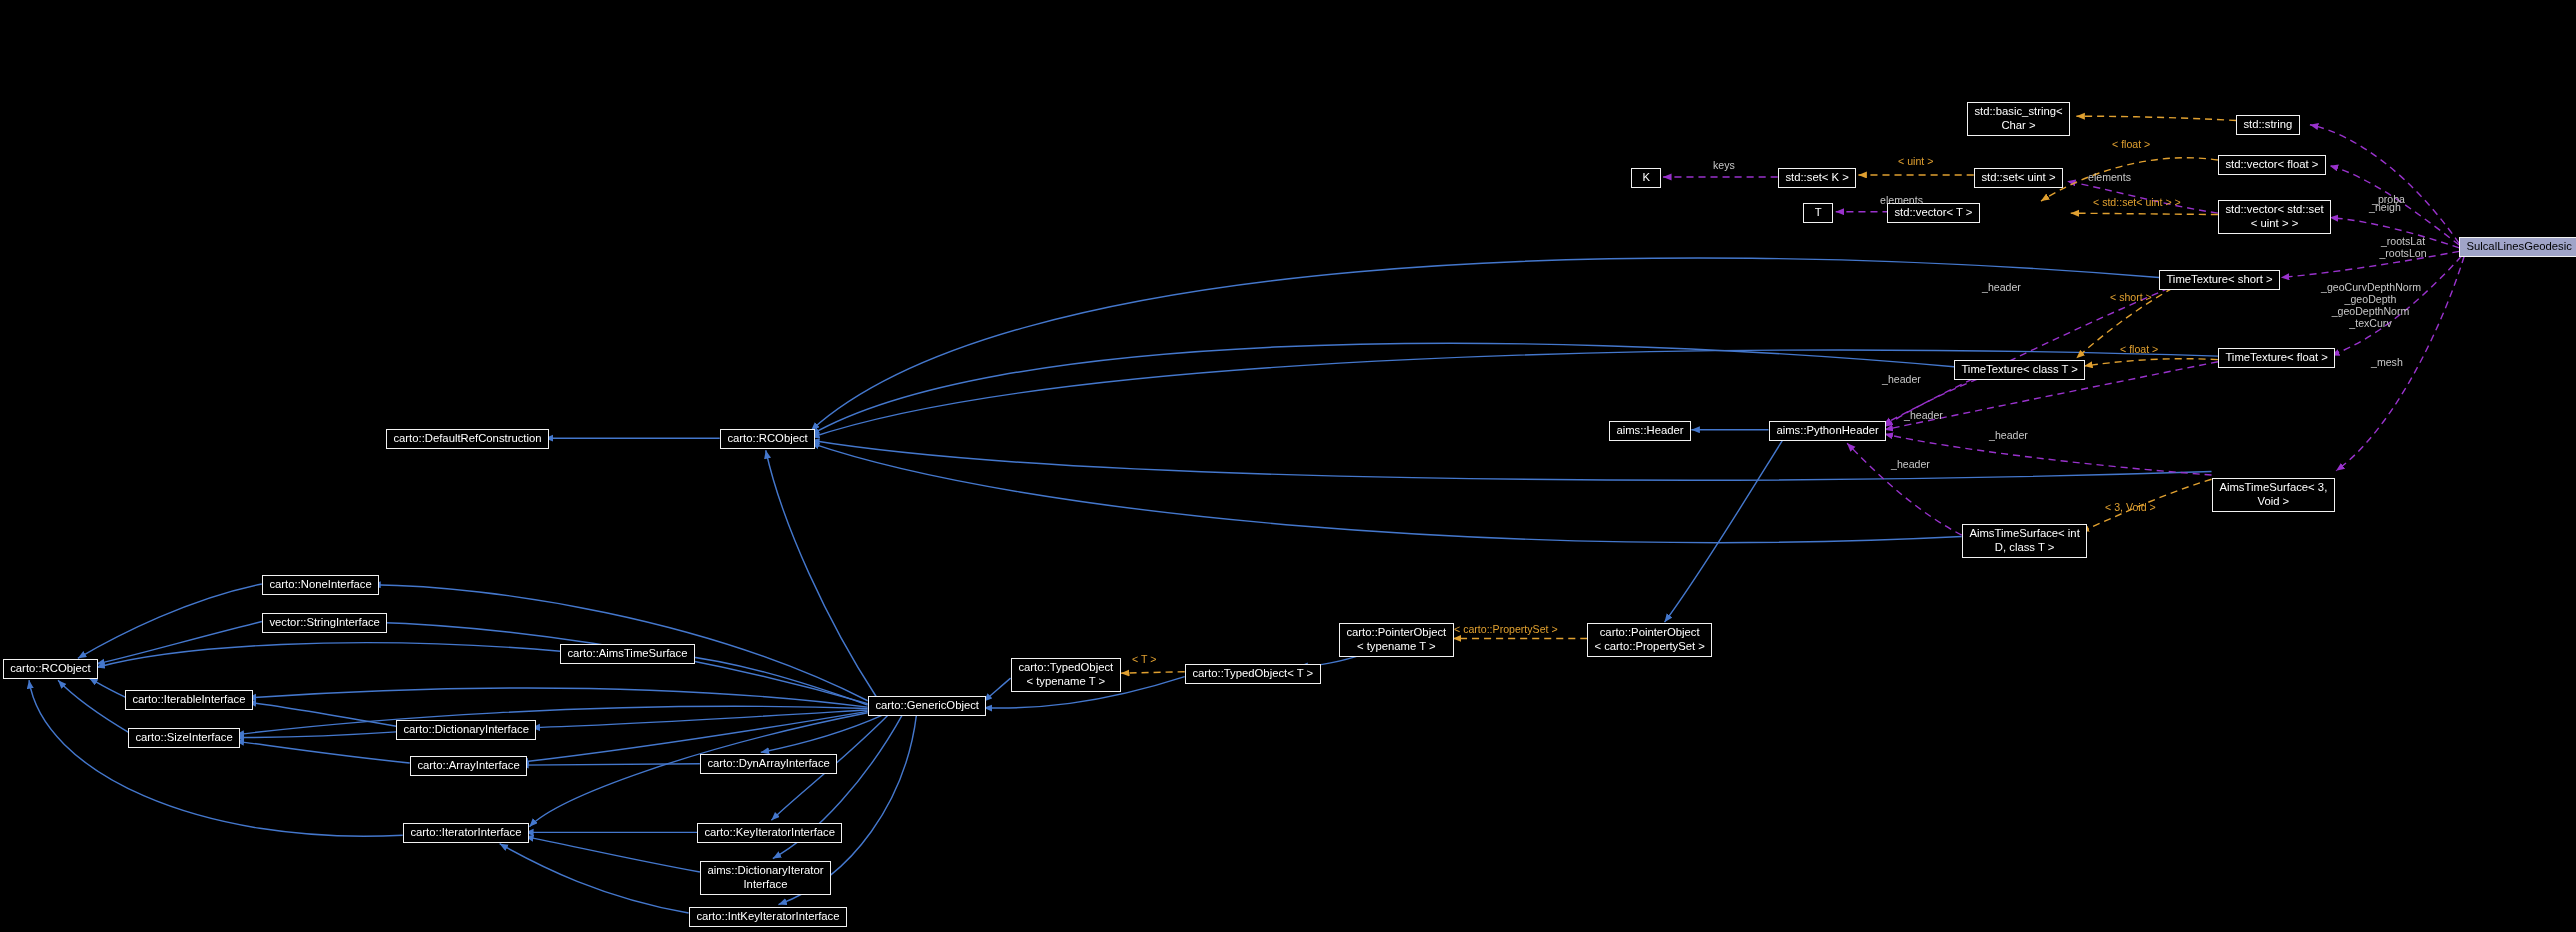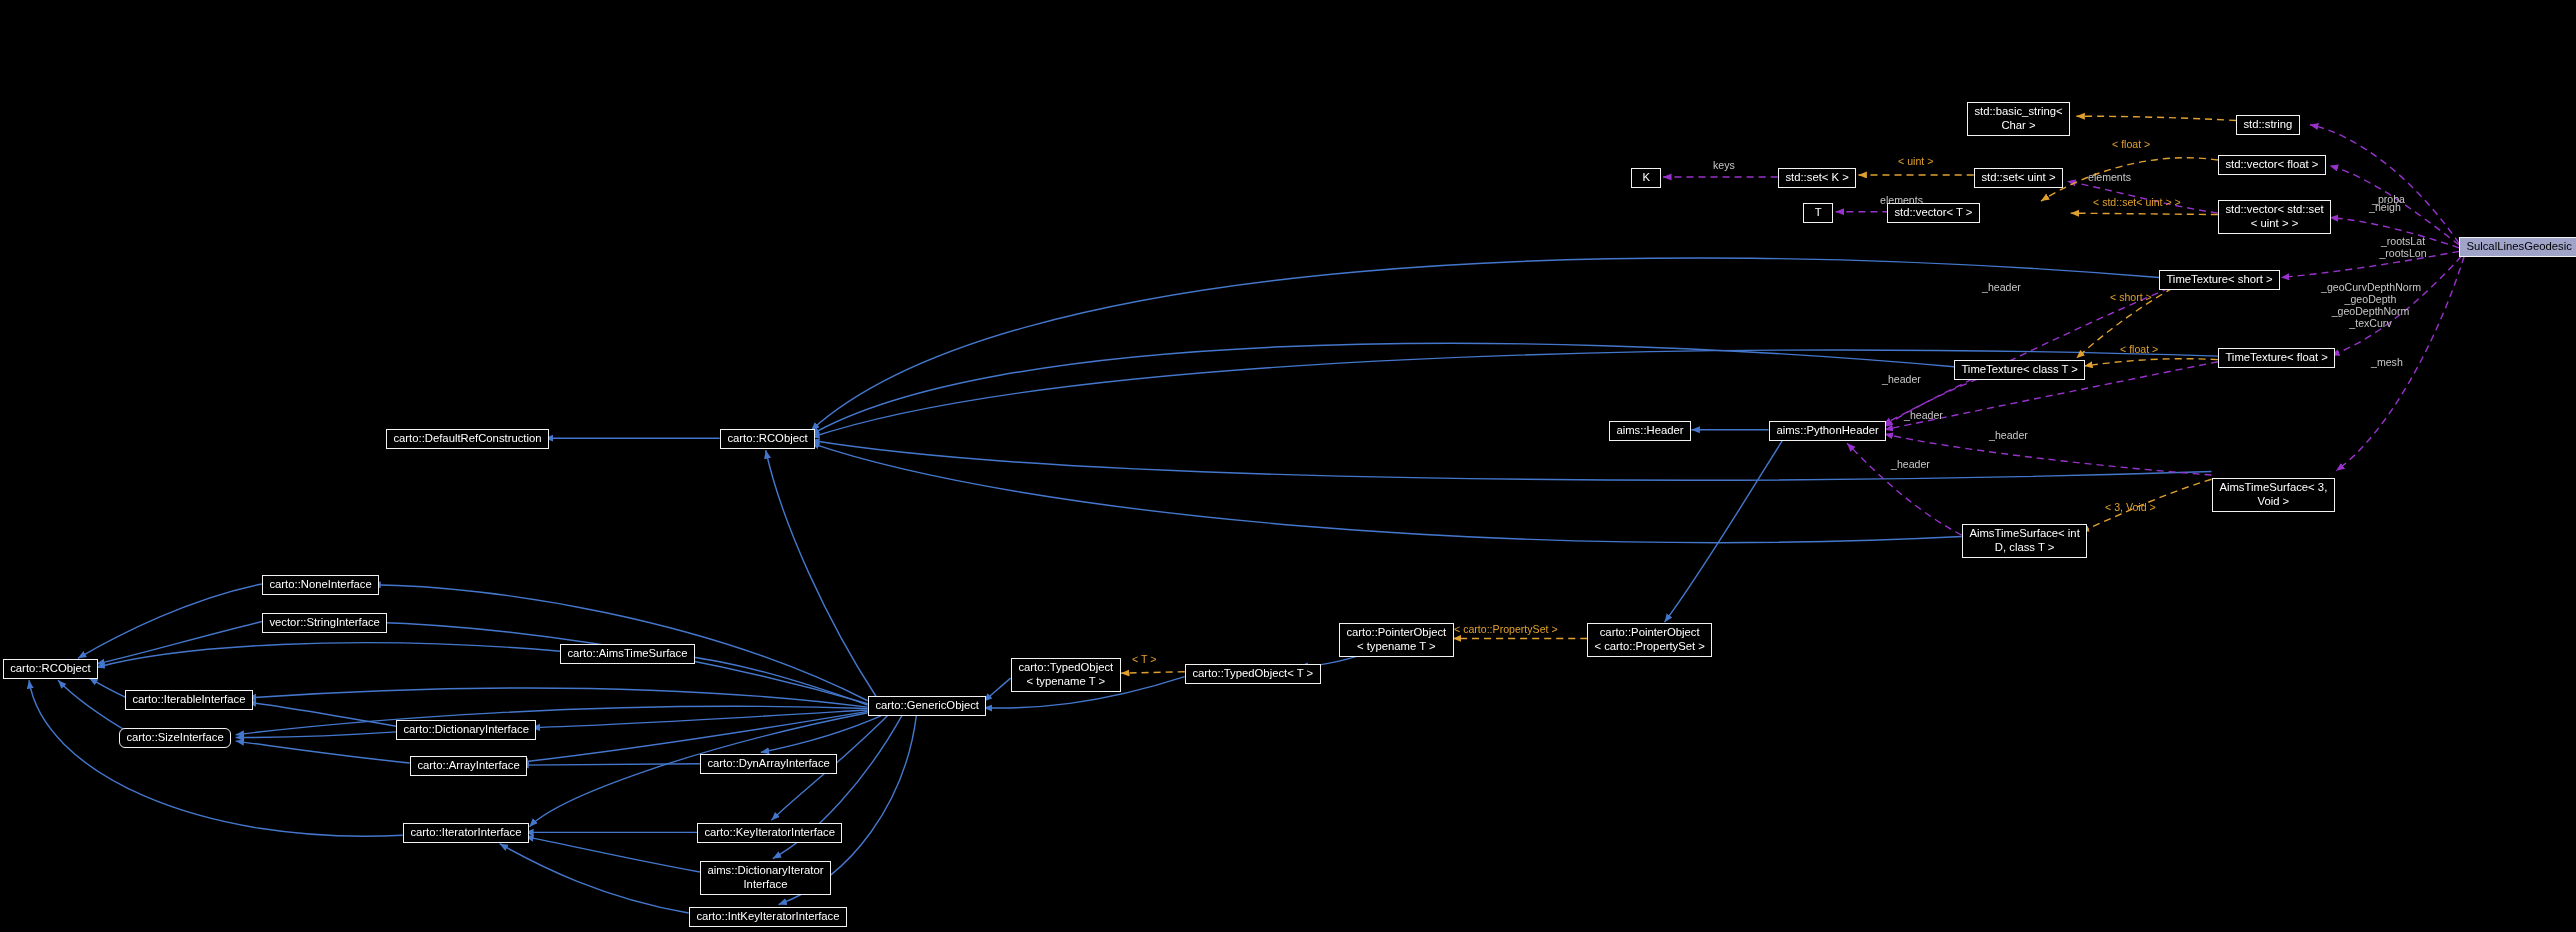--- a/index.html
+++ b/index.html
@@ -148,21 +148,21 @@
 <div class="node" style="left:1011px;top:658px;">carto::TypedObject
 &lt; typename T &gt;</div>
 <div class="node" style="left:1185px;top:664px;">carto::TypedObject&lt; T &gt;</div>
 <div class="node" style="left:1339px;top:623px;">carto::PointerObject
 &lt; typename T &gt;</div>
 <div class="node" style="left:1587px;top:623px;">carto::PointerObject
 &lt; carto::PropertySet &gt;</div>
 <div class="node" style="left:125px;top:690px;">carto::IterableInterface</div>
 <div class="node" style="left:868px;top:696px;">carto::GenericObject</div>
 <div class="node" style="left:396px;top:720px;">carto::DictionaryInterface</div>
-<div class="node" style="left:119px;top:728px;border-radius:6px;">carto::SizeInterface</div>
+<div class="node" style="left:128px;top:728px;">carto::SizeInterface</div>
 <div class="node" style="left:410px;top:756px;">carto::ArrayInterface</div>
 <div class="node" style="left:700px;top:754px;">carto::DynArrayInterface</div>
 <div class="node" style="left:403px;top:823px;">carto::IteratorInterface</div>
 <div class="node" style="left:697px;top:823px;">carto::KeyIteratorInterface</div>
 <div class="node" style="left:700px;top:861px;">aims::DictionaryIterator
 Interface</div>
 <div class="node" style="left:689px;top:907px;">carto::IntKeyIteratorInterface</div>
 <div class="node hl" style="left:2459px;top:237px;">SulcalLinesGeodesic</div>
 
 <div class="elabel" style="left:1713px;top:160px;">keys</div>

